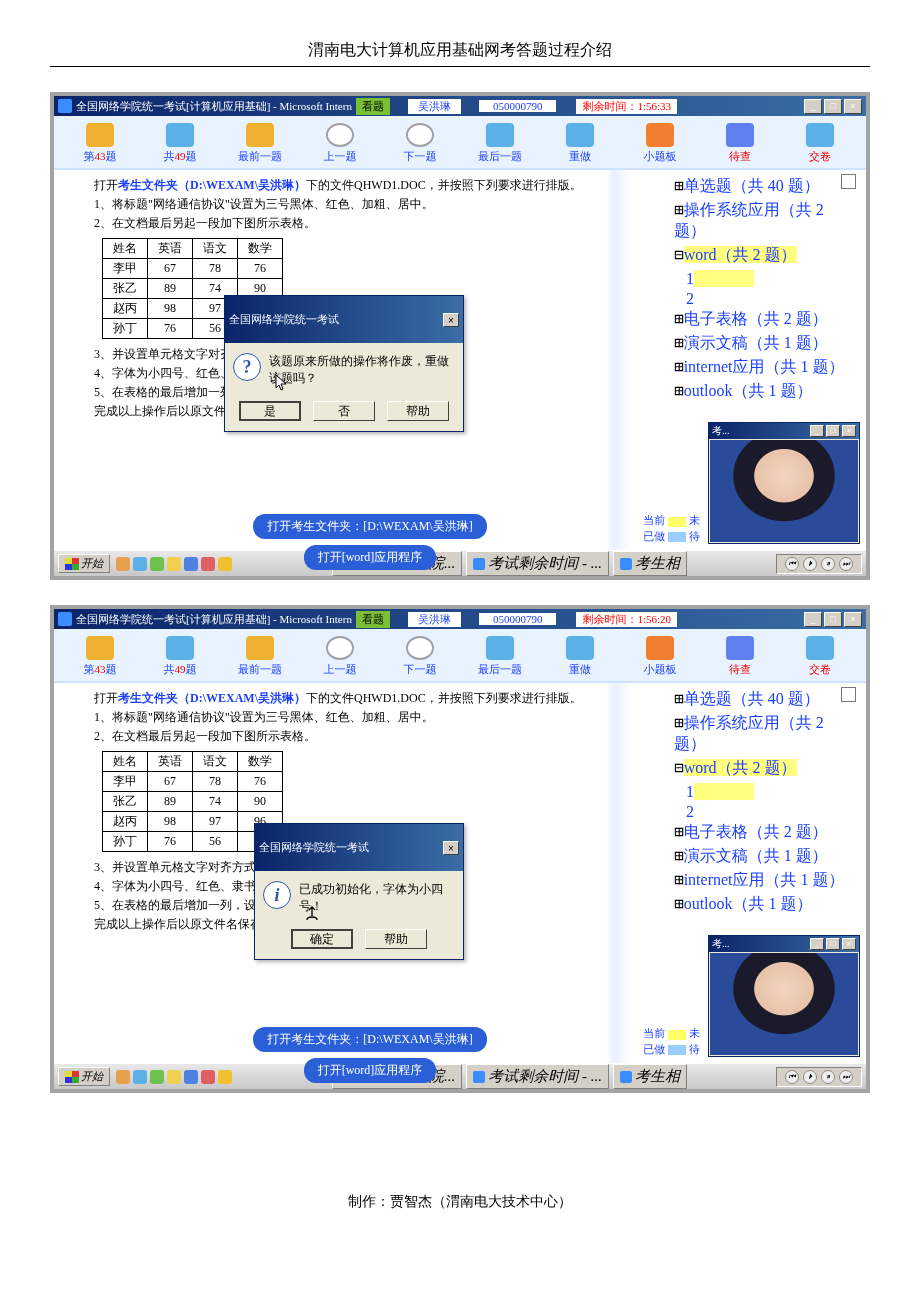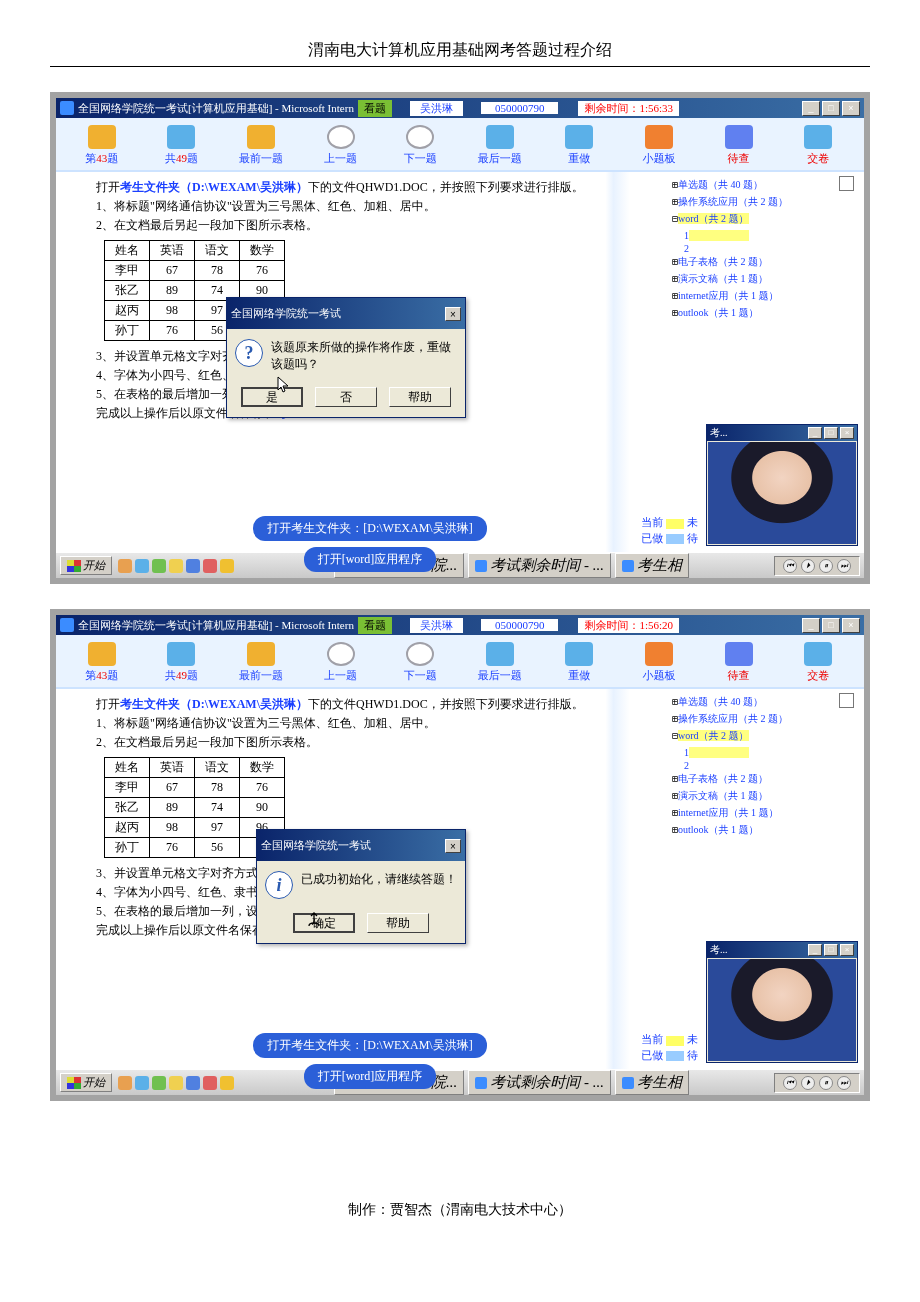--- a/index.html
+++ b/index.html
@@ -1,53 +1,53 @@
 <!DOCTYPE html>
 <html><head>
 <meta charset="utf-8">
 <style>
   * { box-sizing: border-box; margin: 0; padding: 0; }
   body { font-family: "SimSun", serif; background: #fff; width: 920px; margin: 0 auto; font-size: 12px; color: #000; }
   .page { padding: 40px 50px 20px; }
   .doc-title { text-align: center; font-size: 16px; margin-bottom: 5px; border-bottom: 1px solid #000; padding-bottom: 5px; }
-  .screenshot { margin: 25px 0; border: 6px solid #a3a3a3; background: #fff; position: relative; }
+  .screenshot { margin: 25px 0; border: 4px solid #a3a3a3; background: #fff; position: relative; }
   
   .titlebar { background: linear-gradient(to right, #0a246a, #3a6ea5); color: #fff; display: flex; align-items: center; padding: 2px 4px; font-size: 11px; height: 20px; }
   .titlebar .ie-icon { width: 14px; height: 14px; background: #3b8cff; border-radius: 2px; margin-right: 4px; }
   .titlebar .t-text { flex: 0 0 auto; }
   .titlebar .t-badge { background: #7abf34; color: #000; padding: 1px 6px; margin-left: 4px; font-size: 11px; }
   .titlebar .t-user { color: #1a3fff; background: #fff; padding: 0 10px; margin-left: 18px; }
   .titlebar .t-id { color: #1a3fff; background: #fff; padding: 0 14px; margin-left: 18px; }
   .titlebar .t-timer { color: #f00; background: #fff; padding: 0 6px; margin-left: 20px; }
   .titlebar .spacer { flex: 1; }
   .winbtns { display: flex; gap: 2px; }
   .wb { width: 18px; height: 15px; background: #d4d0c8; border: 1px solid #fff; border-right-color: #404040; border-bottom-color: #404040; font-size: 9px; text-align: center; line-height: 13px; font-family: Arial; }
   
   .navrow { background: #e9f3ff; display: flex; padding: 4px 8px 2px; gap: 4px; border-bottom: 2px solid #cde3ff; }
   .navbtn { flex: 1; text-align: center; padding: 3px 0 2px; font-size: 11px; }
   .navbtn .nicon { width: 28px; height: 24px; margin: 0 auto 2px; border-radius: 4px; }
   .nbl { color: #1a3fff; }
   .nred { color: #e00; }
   
   .content { display: flex; background: #fff; height: 380px; position: relative; background: linear-gradient(to right, #fff 0, #fff 68%, #e8f2ff 69%, #fff 71%, #fff 100%); }
   .mainpane { flex: 1; padding: 6px 20px 6px 40px; font-size: 12px; position: relative; }
-  .sidepane { width: 200px; padding: 6px 8px; font-size: 10px; color: #1a3fff; }
+  .sidepane { width: 200px; padding: 6px 8px; font-size: 16px; color: #1a3fff; }
   .sidepane .cat { margin-bottom: 3px; }
   .sidepane .hl { background: #ffff80; }
   .sidepane .sub { margin-left: 12px; color: #1a3fff; padding: 1px 0; }
   .sidepane .plus { color: #000; font-family: monospace; }
   .rbox { position: absolute; right: 10px; top: 4px; width: 15px; height: 15px; border: 1px solid #777; }
   
   .qtext { line-height: 1.6; }
   .qlink { color: #1a3fff; font-weight: bold; }
   table.data { border-collapse: collapse; margin: 4px 4px 6px 8px; font-size: 12px; }
   table.data td { border: 1px solid #000; padding: 1px 10px; text-align: center; }
   
   .dialog { position: absolute; left: 170px; top: 125px; width: 240px; background: #ece9d8; border: 1px solid #0a246a; box-shadow: 2px 2px 4px rgba(0,0,0,0.3); z-index: 10; }
-  .dialog .dbar { background: linear-gradient(to right, #0a246a, #3a6ea5); color:#fff; font-size:11px; padding: 8px 4px; display:flex; align-items:center; }
+  .dialog .dbar { background: linear-gradient(to right, #0a246a, #3a6ea5); color:#fff; font-size:11px; padding: 16px 4px; display:flex; align-items:center; }
   .dialog .dbar .dclose { margin-left:auto; width:16px; height:14px; background:#d4d0c8; color:#000; text-align:center; font-family: Arial; font-size:10px; line-height: 13px; border:1px solid #fff; border-right-color:#404040; border-bottom-color:#404040;}
   .dialog .dbody { padding: 10px 8px; display:flex; gap:8px; align-items:flex-start; font-size:12px;}
   .dialog .qmark { width:28px; height:28px; border:1px solid #2a5ab0; border-radius:50%; color:#2a5ab0; font-weight:bold; text-align:center; line-height:26px; font-size:18px; background:#fff; flex-shrink:0;}
   .dialog .iinfo { width:28px; height:28px; border:1px solid #2a5ab0; border-radius:50%; color:#2a5ab0; font-weight:bold; text-align:center; line-height:26px; font-size:18px; font-family:serif; font-style:italic; background:#fff; flex-shrink:0;}
   .dialog .dbtns { padding: 4px 8px 10px; display:flex; gap:12px; justify-content:center;}
   .dbtn { width:62px; height:20px; background:#ece9d8; border:1px solid #404040; border-top-color:#fff; border-left-color:#fff; font-size:12px; line-height:18px; text-align:center;}
   .dbtn.df { border:2px solid #404040; line-height:16px;}
   
   .bluebtn-area { text-align:center; margin-top: 90px;}
   .bluebtn { display:inline-block; background:#2b5fd8; color:#fff; padding:4px 14px; border-radius:12px; margin:3px 0; font-size:12px;}
@@ -329,21 +329,21 @@
         </div>
 
         <div class="dialog" style="left:200px; top:140px; width:210px;">
           <div class="dbar">
               <span class="ie-icon"></span>
               <span>全国网络学院统一考试</span>
               <div class="dclose">×</div>
             </div>
           <div class="dbody">
               <div class="iinfo">i</div>
-              <div>已成功初始化，请继续答题！</div>
+              <div>已成功初始化，字体为小四号！</div>
             </div>
           <div class="dbtns">
             <div class="dbtn df">确定</div>
             <div class="dbtn">帮助</div>
           </div>
           <div class="cursor" style="left:50px; top:82px;"><svg viewBox="0 0 14 18">
                 <path d="M7 1 L7 10 M4 4 L7 1 L10 4 M2 14 C2 10 12 10 12 14" fill="none" stroke="#000" stroke-width="1.3"></path>
               </svg></div>
         </div>
 

